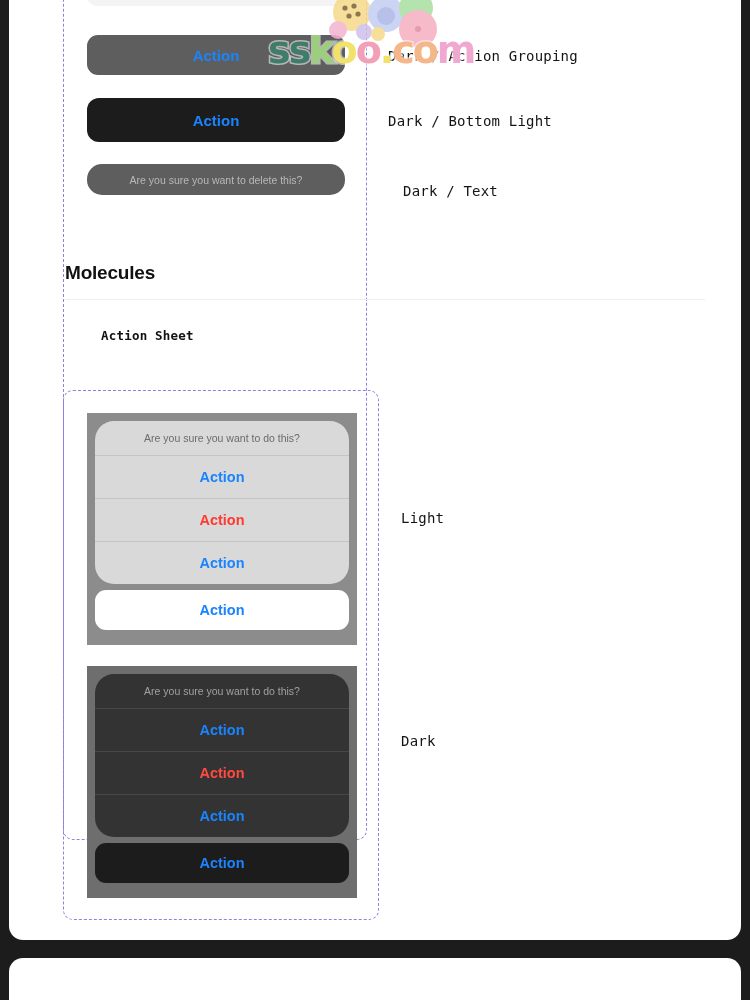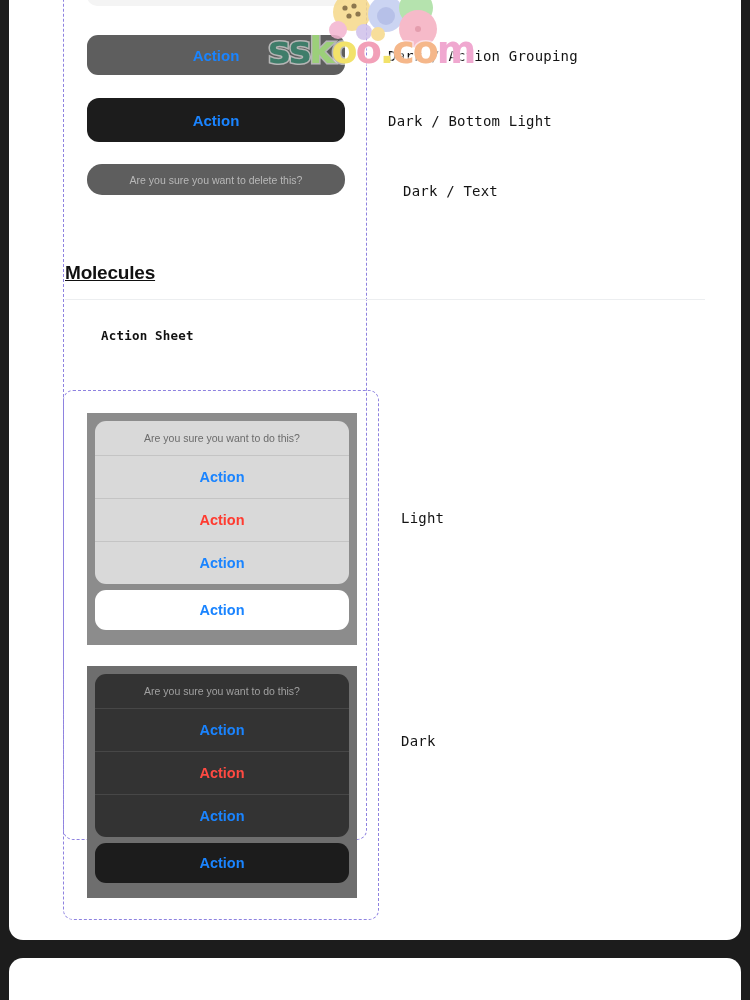--- a/index.html
+++ b/index.html
@@ -139,21 +139,21 @@
     position: absolute;
     left: 78px;
     width: 270px;
     padding: 8px 8px 0 8px;
   }
 
   .sheet-light { top: 413px; background: #8c8c8c; height: 232px; }
   .sheet-dark  { top: 666px; background: #6e6e6e; height: 232px; }
 
   .sheet-group {
-    border-radius: 11px;
+    border-radius: 19px;
     overflow: hidden;
   }
 
   .sheet-light .sheet-group { background: #d9d9d9; }
   .sheet-dark  .sheet-group { background: #333333; }
 
   .sheet-title-row {
     height: 34px;
     display: flex;
     align-items: center;
@@ -236,21 +236,21 @@
   <div class="btn-row btn-bottom-action" style="top:758px;">
     <span>Action</span>
   </div>
   <div class="spec-label" style="left:379px; top:773px;">Dark / Bottom Light</div>
 
   <div class="btn-row btn-text" style="top:824px;">
     <span>Are you sure you want to delete this?</span>
   </div>
   <div class="spec-label" style="left:394px; top:832px;margin-top:11px;">Dark / Text</div>
 
-  <div class="section-title" style="top:922px;text-decoration:underline;">Molecules</div>
+  <div class="section-title" style="top:922px;">Molecules</div>
   <div class="section-rule" style="top:959px;"></div>
   <div class="subsection-title" style="top:988px;margin-left:36px;">Action Sheet</div>
 
   <div class="dashed-box" style="left:54px; top:1050px; width:316px; height:530px;"></div>
 
   <div class="sheet sheet-light" style="top:1073px;">
     <div class="sheet-group">
       <div class="sheet-title-row">Are you sure you want to do this?</div>
       <div class="sheet-action-row act-blue">Action</div>
       <div class="sheet-action-row act-red-light">Action</div>

